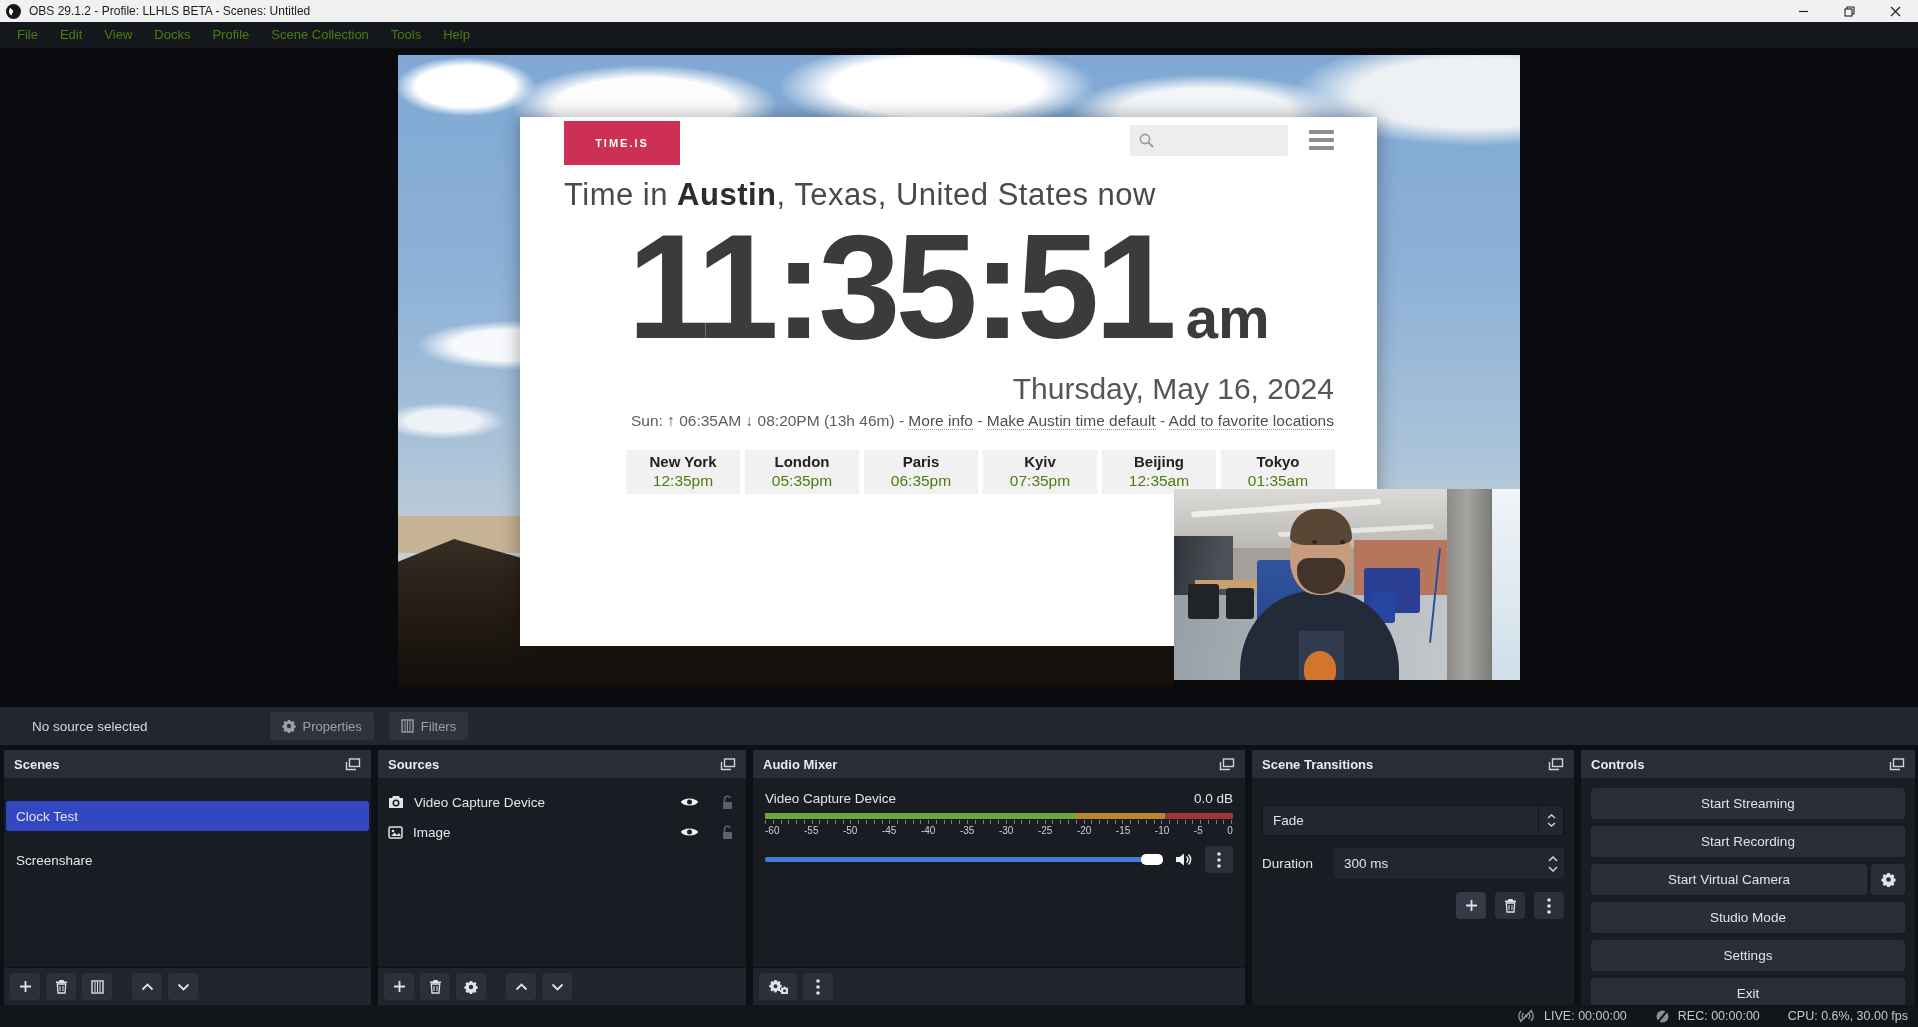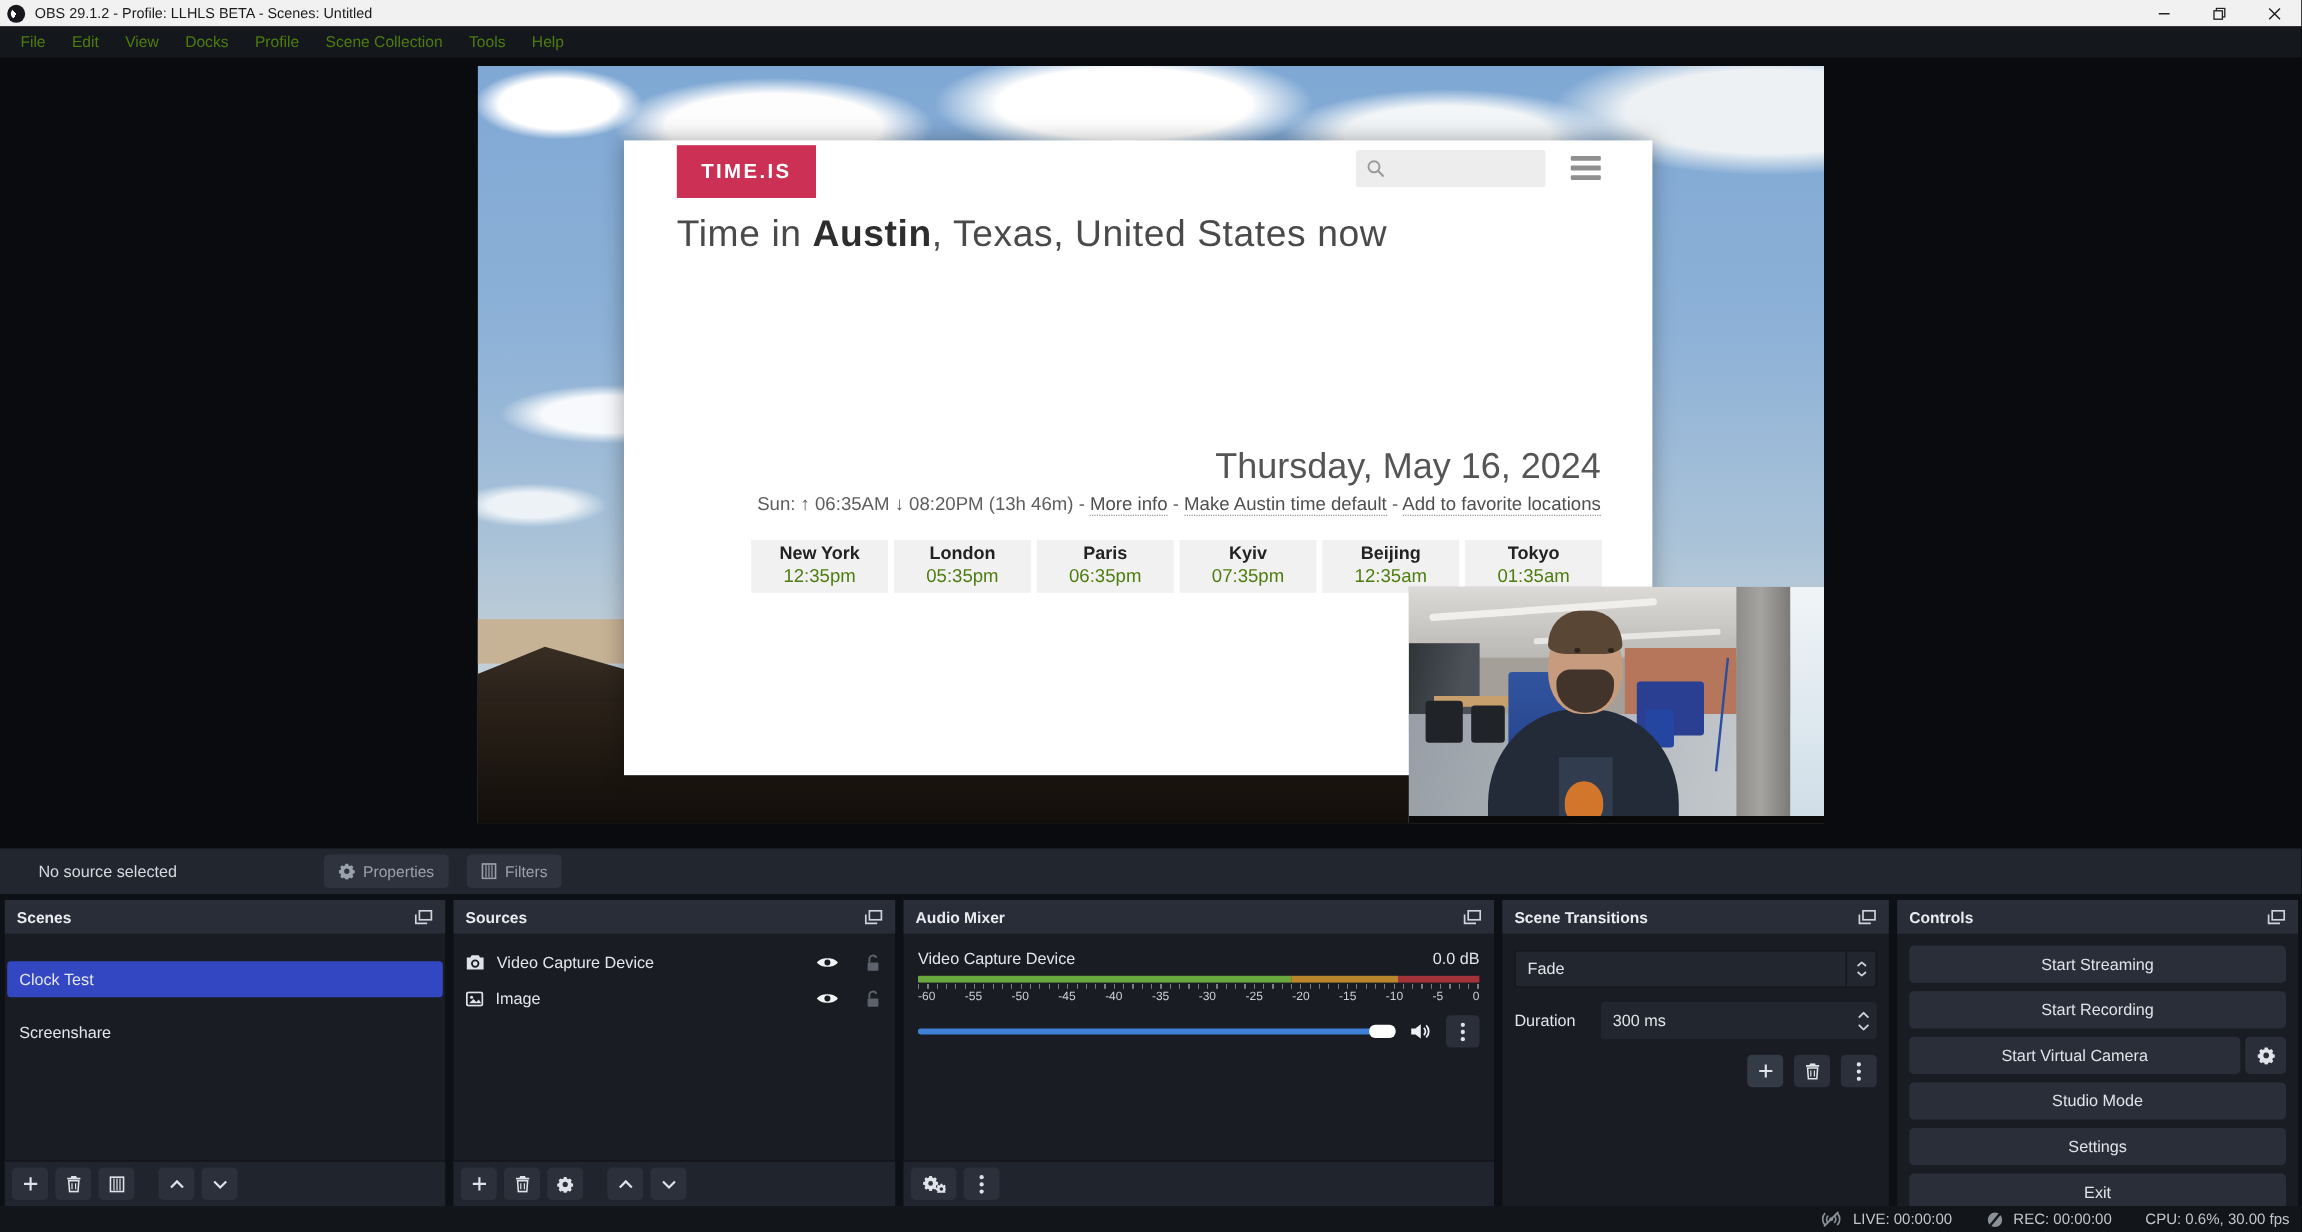--- a/index.html
+++ b/index.html
@@ -36,21 +36,21 @@
       radial-gradient(90px 26px at 4% 58%, rgba(255,255,255,.8) 0 40%, rgba(255,255,255,0) 70%),
       linear-gradient(#7fa8d4 0%, #8db1d7 35%, #a9c2d8 62%, #c2ced6 78%, #cfd5d8 100%);}
   #sand{left:0;top:73%;width:100%;height:6%;background:#c6b295;}
   #mountains{left:0;top:71%;width:100%;height:15%;background:linear-gradient(#45382c,#241d16);
     clip-path:polygon(0 62%,5% 38%,11% 58%,18% 30%,25% 55%,32% 42%,40% 62%,47% 36%,55% 55%,62% 44%,70% 64%,78% 40%,85% 56%,92% 48%,100% 60%,100% 100%,0 100%);}
   #ground{left:0;top:84%;width:100%;height:16%;background:linear-gradient(#2b2219,#120e0a);}
 
   
   #timeis{left:122px;top:62px;width:857px;height:529px;background:#ffffff;box-shadow:0 0 18px rgba(0,0,0,.35);}
   #ti-logo{left:44px;top:4px;width:116px;height:44px;background:#cc3054;color:#fff;display:flex;align-items:center;justify-content:center;
-    font-size:17px;font-weight:bold;letter-spacing:2px;}
+    font-size:11px;font-weight:bold;letter-spacing:2px;}
   #ti-search{left:610px;top:8px;width:158px;height:31px;background:#ededed;border-radius:2px;display:flex;align-items:center;padding-left:8px;}
   #ti-menu{left:789px;top:13px;width:25px;height:20px;display:flex;flex-direction:column;justify-content:space-between;}
   #ti-menu span{display:block;height:4px;background:#8e8e8e;border-radius:1px;}
   #ti-heading{left:44px;top:60px;width:769px;font-size:31px;color:#4a4a4a;letter-spacing:.5px;}
   #ti-heading b{color:#2d2d2d;font-weight:800;}
   #ti-clock{left:0;top:96px;width:100%;text-align:center;color:#3b3b3b;white-space:nowrap;}
   #ti-clock .digits{font-size:148px;font-weight:800;letter-spacing:-5px;line-height:1;}
   #ti-clock .ampm{font-size:58px;font-weight:800;margin-left:14px;}
   #ti-date{right:43px;top:255px;font-size:30px;color:#555555;}
   #ti-sun{right:43px;top:295px;font-size:15.5px;color:#5d5d5d;white-space:nowrap;}
@@ -103,21 +103,21 @@
   .panel-title{font-size:13px;font-weight:bold;color:#e9ebef;}
   .panel-body{flex:1;position:relative;overflow:hidden;}
   .panel-toolbar{flex:0 0 auto;height:38px;background:#20242d;border-top:1px solid #101216;display:flex;align-items:center;padding:0 6px;gap:6px;}
   .tbtn{width:30px;height:27px;background:#2b303b;border-radius:4px;display:flex;align-items:center;justify-content:center;color:#dfe3e9;flex:0 0 auto;}
   .tbtn.wide{width:38px;}
   .tb-gap{width:8px;flex:0 0 auto;}
 
   #scenes-panel{left:4px;width:367px;}
   #sources-panel{left:378px;width:368px;}
   #audio-panel{left:753px;width:492px;}
-  #transitions-panel{left:1252px;width:322px;}
+  #transitions-panel{left:1252px;width:322px;gap:13px;}
   #controls-panel{left:1581px;width:334px;}
 
   
   .scene-list{padding-top:9px;}
   .scene-item{height:30px;display:flex;align-items:center;padding:0 10px;font-size:13.5px;color:#e3e6ea;margin:14px 2px;border-radius:3px;}
   .scene-item.selected{background:#3247c1;}
 
   
   .source-list{padding-top:9px;}
   .source-item{height:30px;display:flex;align-items:center;padding:0 12px 0 10px;font-size:13.5px;color:#e3e6ea;gap:10px;}
@@ -218,20 +218,21 @@
               <circle cx="7" cy="7" r="4.6" fill="none" stroke="#9a9a9a" stroke-width="1.6"></circle>
               <line x1="10.5" y1="10.5" x2="15" y2="15" stroke="#9a9a9a" stroke-width="1.8"></line>
             </svg>
         </div>
         <div class="abs" id="ti-menu">
             <span></span>
             <span></span>
             <span></span>
           </div>
         <div class="abs" id="ti-heading"><span>Time in </span><b>Austin</b><span>, Texas, United States now</span></div>
+        <div class="abs" id="ti-clock"><span class="digits">11:35:51</span><span class="ampm">am</span></div>
         <div class="abs" id="ti-date">Thursday, May 16, 2024</div>
         <div class="abs" id="ti-sun"><span>Sun: ↑ 06:35AM ↓ 08:20PM (13h 46m) - </span><span class="lnk">More info</span><span> - </span><span class="lnk">Make Austin time default</span><span> - </span><span class="lnk">Add to favorite locations</span></div>
         <div class="abs" id="ti-cities">
           <div class="city-box">
               <div class="city-name">New York</div>
               <div class="city-time">12:35pm</div>
             </div>
           <div class="city-box">
               <div class="city-name">London</div>
               <div class="city-time">05:35pm</div>

